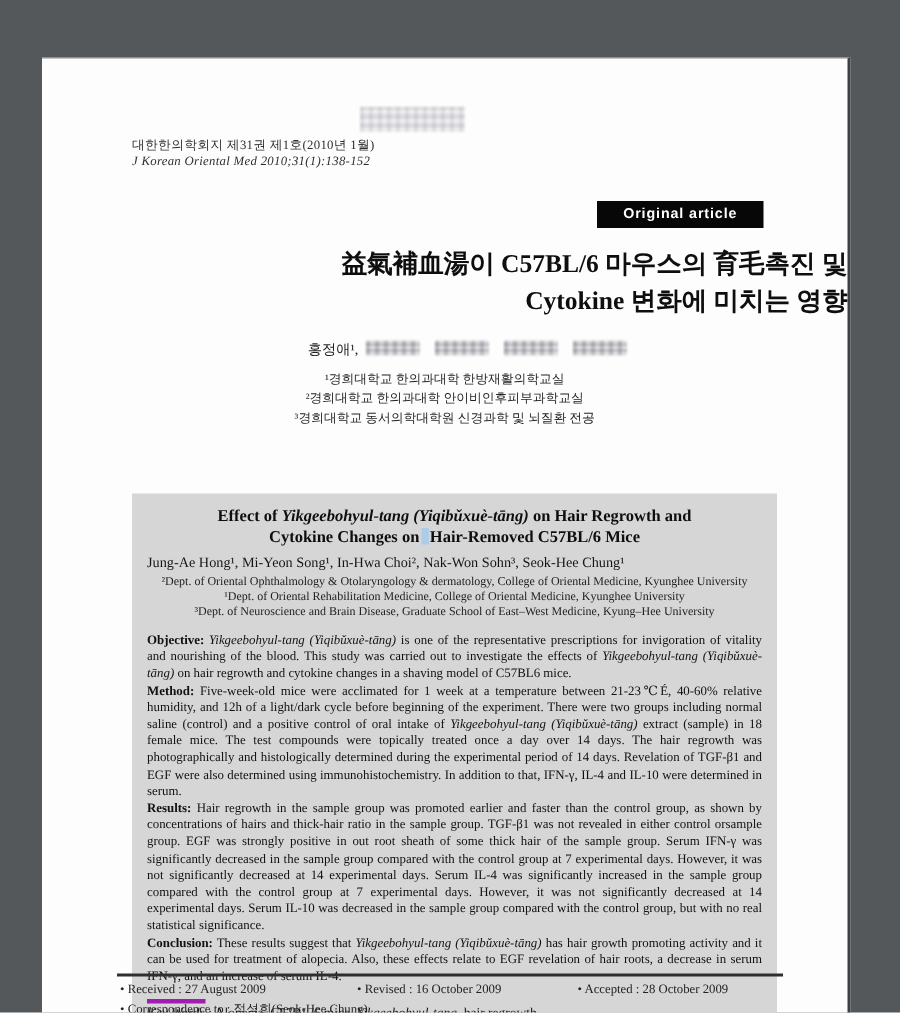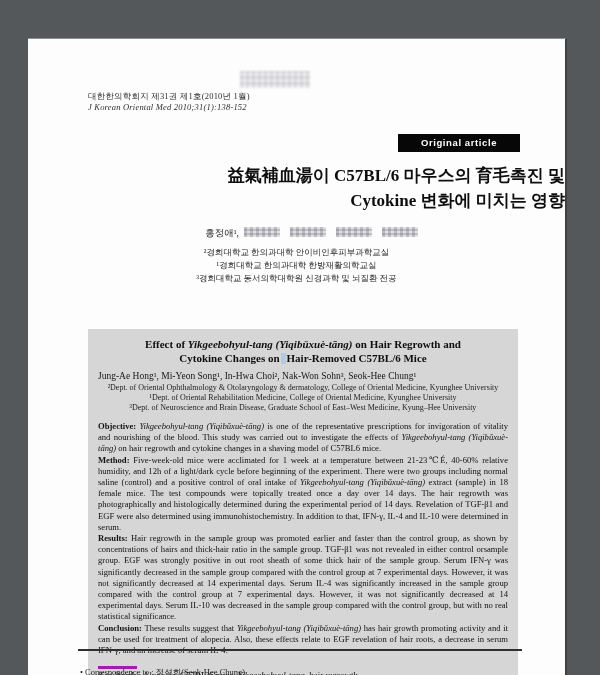--- a/index.html
+++ b/index.html
@@ -22,21 +22,21 @@
   .blur-patch {
     position:absolute; left:212px; top:32px; width:70px; height:17px;
     background:
       repeating-linear-gradient(90deg,#d8d8dc 0 3px,#ececf0 3px 6px),
       repeating-linear-gradient(0deg,rgba(255,255,255,.55) 0 3px, rgba(120,120,130,.18) 3px 6px);
     background-blend-mode:multiply;
     filter:blur(.8px); border-radius:1px; opacity:.8;
   }
   
   .badge {
-    position:absolute; left:370px; top:95px; width:122px; height:18px;
+    position:absolute; left:370px; top:95px; width:111px; height:18px;
     background:#070707; color:#ffffff; text-align:center; line-height:18px;
     font-family:"Liberation Sans","DejaVu Sans",sans-serif; font-weight:bold;
     font-size:9.5px; letter-spacing:.6px;
   }
   
   .title-kr { position:absolute; left:0; right:0; top:124px; text-align:right; font-weight:bold; font-size:17px; line-height:25px; color:#0e0e0e; }
   
   .authors-kr { position:absolute; left:0; right:0; top:188px; text-align:center; font-size:9.5px; color:#222;padding-left:35px; }
   .blur-name {
     display:inline-block; width:36px; height:10px; margin:0 5px; vertical-align:-1px;
@@ -87,22 +87,22 @@
   <div class="title-kr">
     <div>益氣補血湯이 C57BL/6 마우스의 育毛촉진 및</div>
     <div>Cytokine 변화에 미치는 영향</div>
   </div>
 
   <div class="authors-kr">
     <span>홍정애¹,</span><span class="blur-name"></span><span class="blur-name"></span><span class="blur-name"></span><span class="blur-name"></span>
   </div>
 
   <div class="affils-kr">
+    <div>¹경희대학교 한의과대학 한방재활의학교실</div>
     <div>²경희대학교 한의과대학 안이비인후피부과학교실</div>
-    <div>¹경희대학교 한의과대학 한방재활의학교실</div>
     <div>³경희대학교 동서의학대학원 신경과학 및 뇌질환 전공</div>
   </div>
 
   <div class="abstract-box">
     <div class="title-en">
       <div><span>Effect of </span><span class="it">Yikgeebohyul-tang (Yiqibǔxuè-tāng)</span><span> on Hair Regrowth and</span></div>
       <div><span>Cytokine Changes on</span><span class="hl-mark"></span><span>Hair-Removed C57BL/6 Mice</span></div>
     </div>
 
     <div class="authors-en">Jung-Ae Hong¹, Mi-Yeon Song¹, In-Hwa Choi², Nak-Won Sohn³, Seok-Hee Chung¹</div>
@@ -120,16 +120,21 @@
       <p><span class="plabel">Conclusion:</span><span><span> These results suggest that </span><span class="it">Yikgeebohyul-tang (Yiqibǔxuè-tāng)</span><span> has hair growth promoting activity and it can be used for treatment of alopecia. Also, these effects relate to EGF revelation of hair roots, a decrease in serum IFN-γ, and an increase of serum IL-4.</span></span></p>
     </div>
 
     <div class="keywords">
       <span class="kw-label">Key Words</span><span> : </span><span><span>Alopecia, C57BL/6 mice, </span><span class="it">Yikgeebohyul-tang</span><span>, hair regrowth.</span></span>
     </div>
   </div>
 
   <div class="footer-rule"></div>
 
+  <div class="dates">
+    <span class="date-item date-0">• Received : 27 August 2009</span>
+    <span class="date-item date-1">• Revised : 16 October 2009</span>
+    <span class="date-item date-2">• Accepted : 28 October 2009</span>
+  </div>
 
   <div class="correspondence">• Correspondence to : 정석희(Seok-Hee Chung)</div>
 
 </div>
 
 </body></html>

